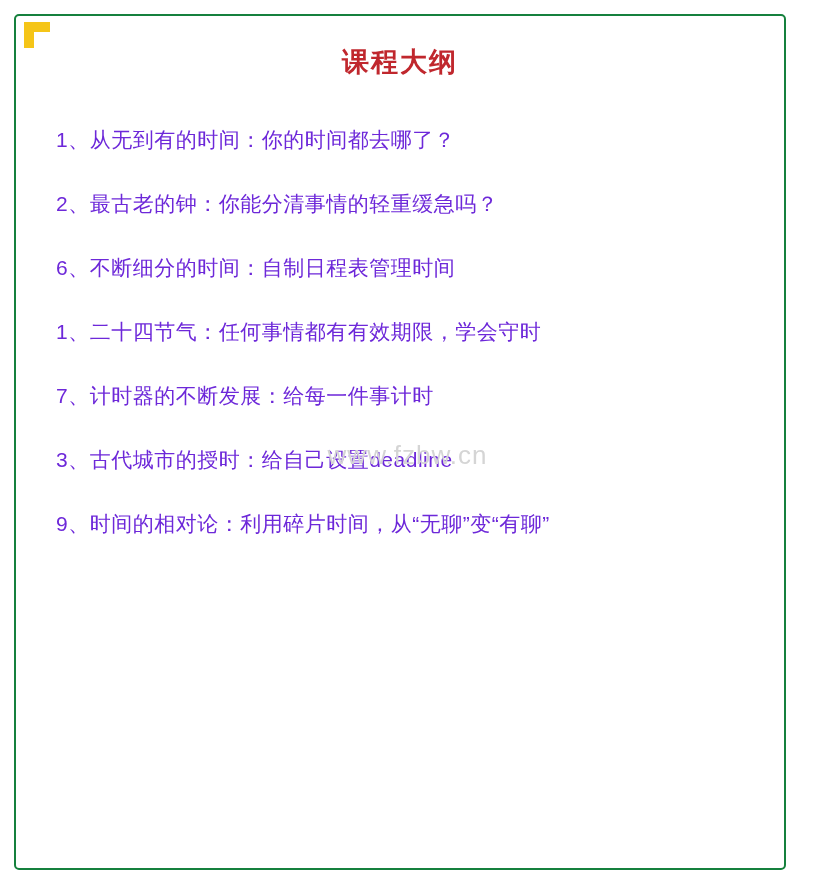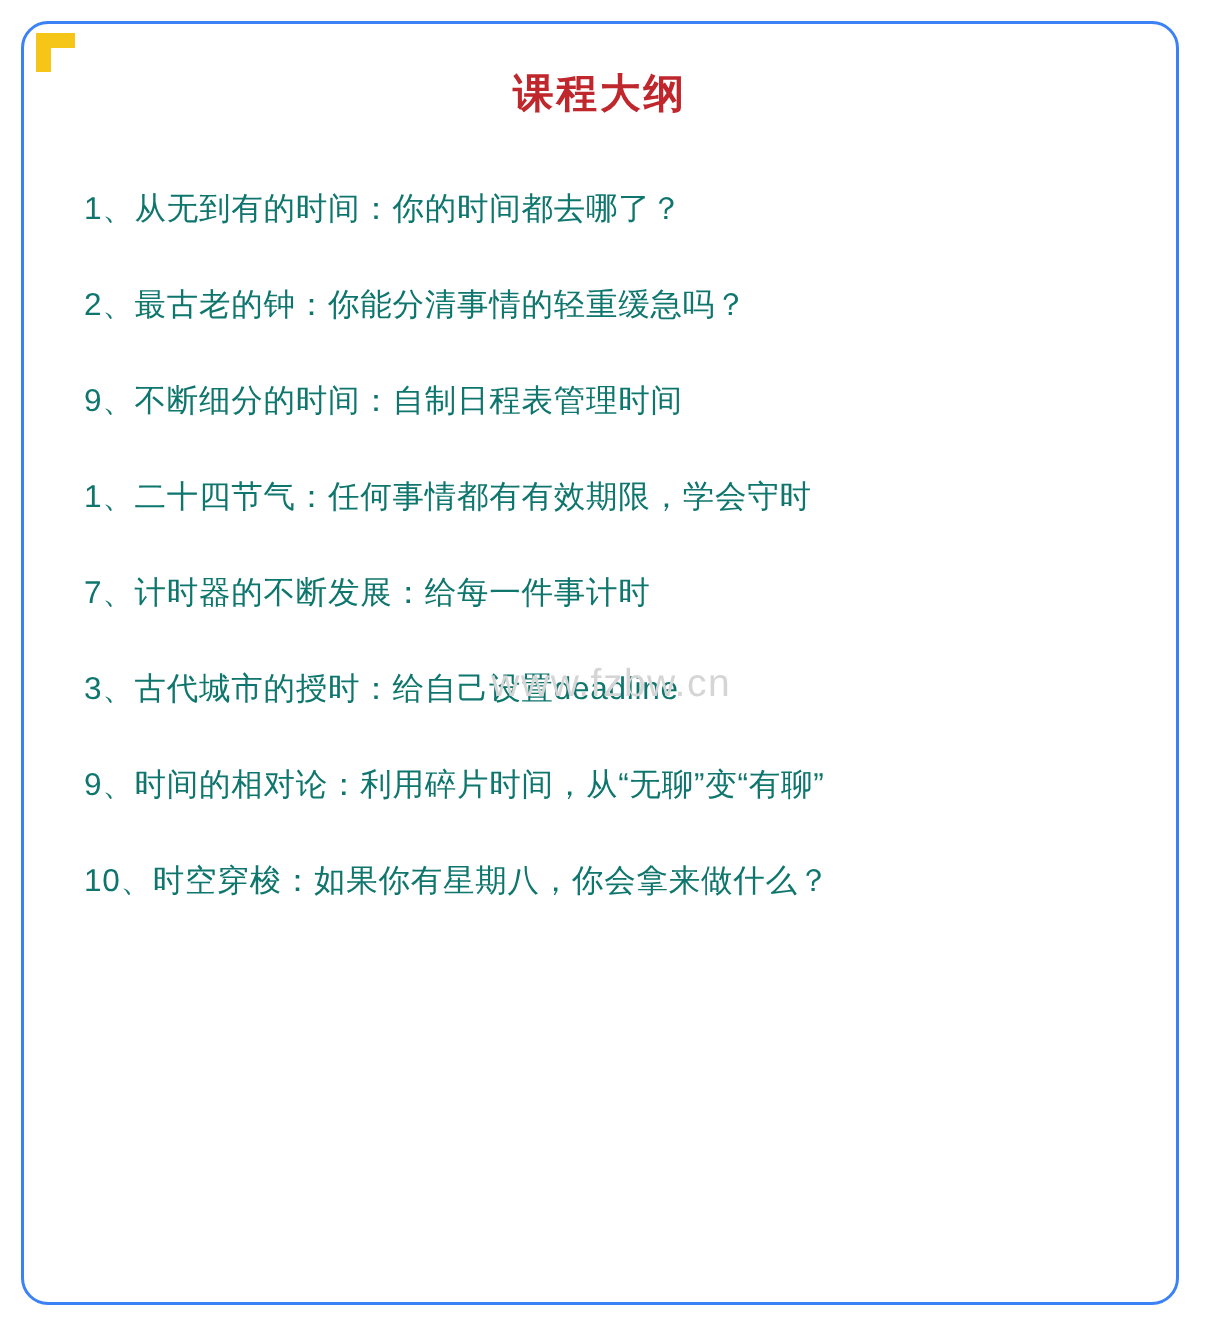--- a/index.html
+++ b/index.html
@@ -14,22 +14,22 @@
     position: relative;
     overflow: hidden;
   }
 
   .card {
     position: absolute;
     left: 14px;
     top: 14px;
     width: 772px;
     height: 856px;
-    border: 2px solid #3b82f6;
-    border-radius: 18px;
+    border: 2px solid #15803d;
+    border-radius: 5px;
     box-sizing: border-box;
     background: #ffffff;
   }
 
   .corner-mark {
     position: absolute;
     left: 8px;
     top: 6px;
     width: 26px;
     height: 26px;
@@ -60,21 +60,21 @@
 
   .list {
     position: absolute;
     top: 92px;
     left: 26px;
     right: 26px;
   }
 
   .item {
     display: block;
-    color: #0f766e;
+    color: #6d28d9;
     font-size: 21px;
     line-height: 28px;
     padding: 18px 14px 18px 14px;
     letter-spacing: 0.5px;
     white-space: nowrap;
   }
 
   .watermark {
     position: absolute;
     left: 0;
@@ -101,23 +101,22 @@
 <body>
 
 <div class="card">
   <div class="corner-mark"></div>
 
   <div class="title">课程大纲</div>
 
   <div class="list">
     <div class="item">1、从无到有的时间：你的时间都去哪了？</div>
     <div class="item">2、最古老的钟：你能分清事情的轻重缓急吗？</div>
-    <div class="item">9、不断细分的时间：自制日程表管理时间</div>
+    <div class="item">6、不断细分的时间：自制日程表管理时间</div>
     <div class="item">1、二十四节气：任何事情都有有效期限，学会守时</div>
     <div class="item">7、计时器的不断发展：给每一件事计时</div>
     <div class="item">3、古代城市的授时：给自己设置deadline</div>
     <div class="item">9、时间的相对论：利用碎片时间，从“无聊”变“有聊”</div>
-    <div class="item">10、时空穿梭：如果你有星期八，你会拿来做什么？</div>
   </div>
 </div>
 
 <div class="watermark">www.fzbw.cn</div>
 <div class="bottom-strip"></div>
 
 </body></html>

